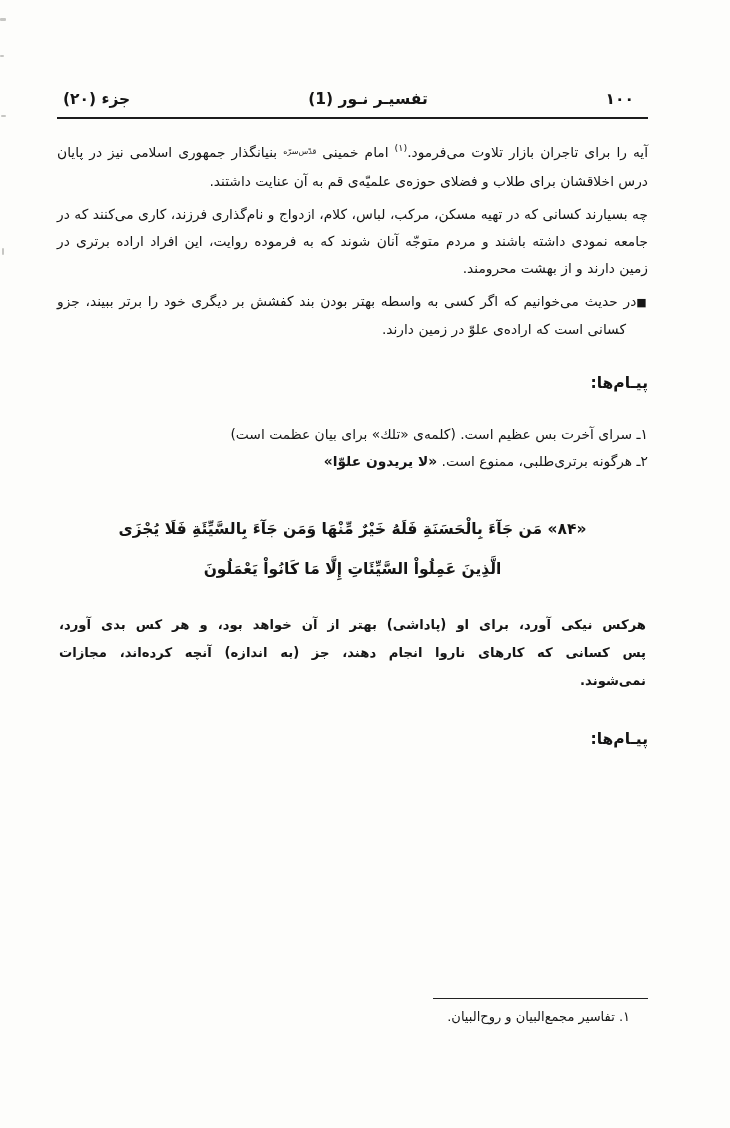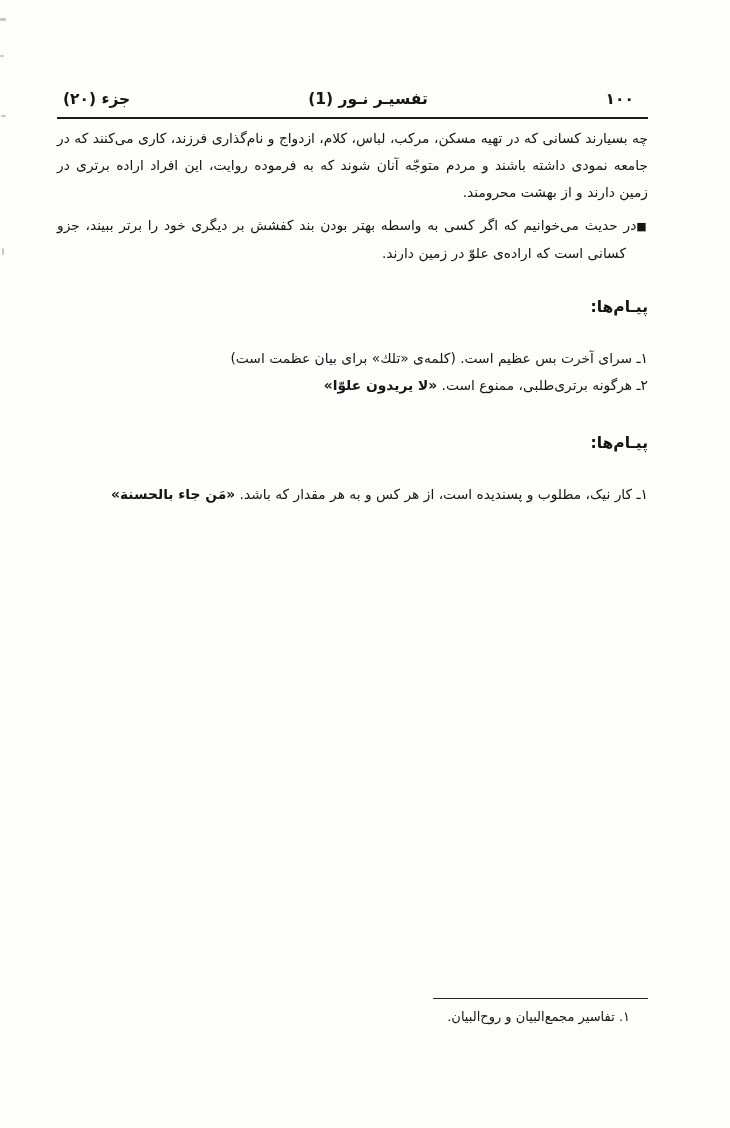--- a/index.html
+++ b/index.html
@@ -97,39 +97,45 @@
 
   <div class="content">
 
     <div class="header">
       <span>۱۰۰</span>
       <span>تفسیـر نـور (1)</span>
       <span>جزء (۲۰)</span>
     </div>
     <div class="rule"></div>
 
+    <p class="body-text p1"><span>آیه را برای تاجران بازار تلاوت می‌فرمود.</span><sup class="fn-ref">(۱)</sup>
+      <span>امام خمینی</span>
+      <span class="honorific">قدّس‌سرّه</span>
+      <span>بنیانگذار جمهوری اسلامی نیز در پایان درس اخلاقشان برای طلاب و فضلای حوزه‌ی علمیّه‌ی قم به آن عنایت داشتند.</span></p>
 
     <p class="body-text p3">چه بسیارند کسانی که در تهیه مسکن، مرکب، لباس، کلام، ازدواج و نام‌گذاری فرزند، کاری می‌کنند که در جامعه نمودی داشته باشند و مردم متوجّه آنان شوند که به فرموده روایت، این افراد اراده برتری در زمین دارند و از بهشت محرومند.</p>
 
     <p class="body-text bullet-para"><span class="bullet">■</span><span>در حدیث می‌خوانیم که اگر کسی به واسطه بهتر بودن بند کفشش بر دیگری خود را برتر ببیند، جزو کسانی است که اراده‌ی علوّ در زمین دارند.</span></p>
 
     <h2 class="messages-heading">پیـام‌ها:</h2>
 
     <div class="messages-list">
       <p class="body-text"><span>۱ـ سرای آخرت بس عظیم است. (کلمه‌ی «تلك» برای بیان عظمت است)</span><span class="quote"></span></p>
       <p class="body-text"><span>۲ـ هرگونه برتری‌طلبی، ممنوع است. </span><span class="quote">«لا یریدون علوّا»</span></p>
     </div>
 
+    <div class="verse">
+      <div class="verse-line">«۸۴» مَن جَآءَ بِالْحَسَنَةِ فَلَهُ خَیْرٌ مِّنْهَا وَمَن جَآءَ بِالسَّیِّئَةِ فَلَا یُجْزَی</div>
+      <div class="verse-line">الَّذِینَ عَمِلُواْ السَّیِّئَاتِ إِلَّا مَا کَانُواْ یَعْمَلُونَ</div>
+    </div>
 
+    <p class="translation">هرکس نیکی آورد، برای او (پاداشی) بهتر از آن خواهد بود، و هر کس بدی آورد، پس کسانی که کارهای ناروا انجام دهند، جز (به اندازه) آنچه کرده‌اند، مجازات نمی‌شوند.</p>
 
     <h2 class="messages-heading messages2-heading">پیـام‌ها:</h2>
 
-    <div class="messages-list">
-      <p class="body-text"><span>۱ـ کار نیک، مطلوب و پسندیده است، از هر کس و به هر مقدار که باشد. </span><span class="quote">«مَن جاء بالحسنة»</span></p>
-    </div>
 
   </div>
 
   <div class="footnote-area">
     <div class="footnote-rule"></div>
     <p class="footnote-text">۱. تفاسیر مجمع‌البیان و روح‌البیان.</p>
   </div>
 
 </div>
 

